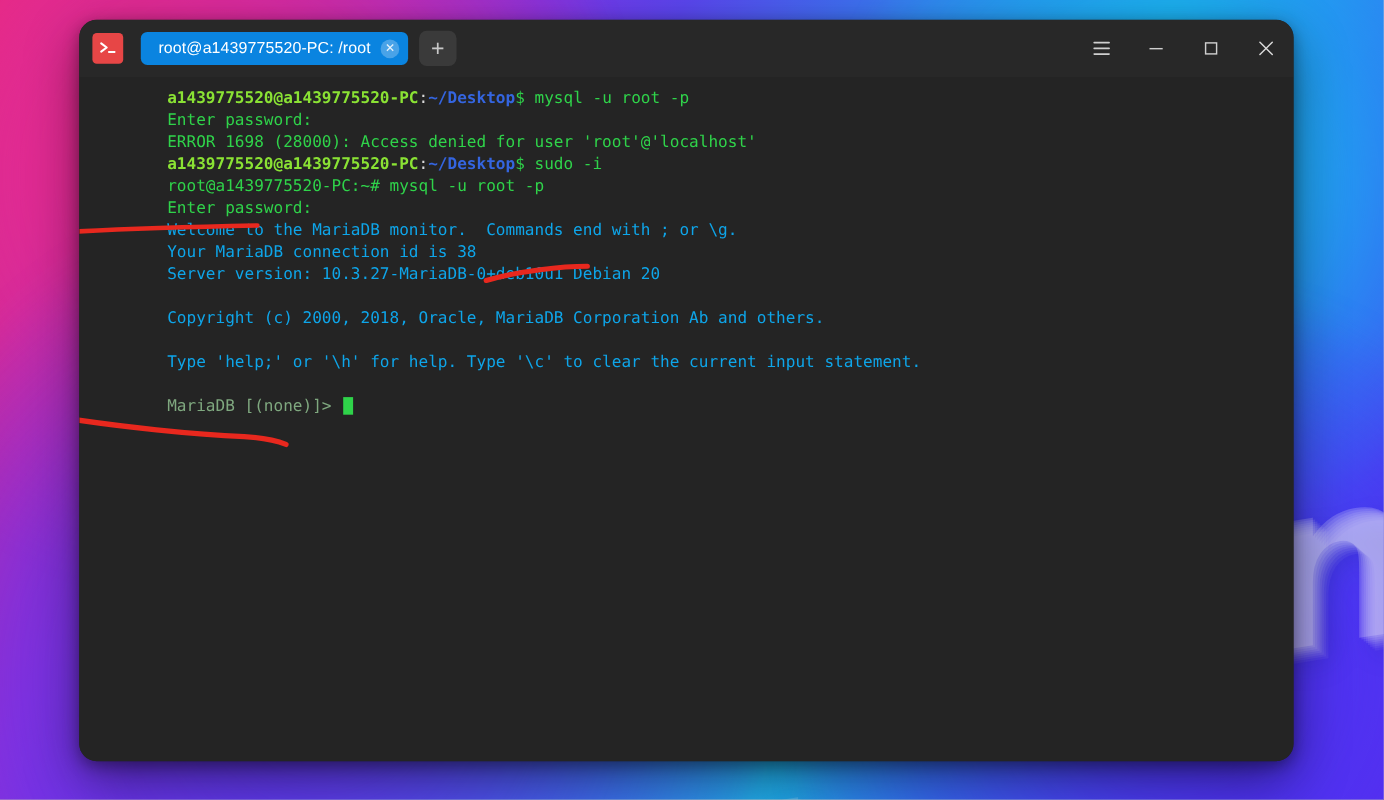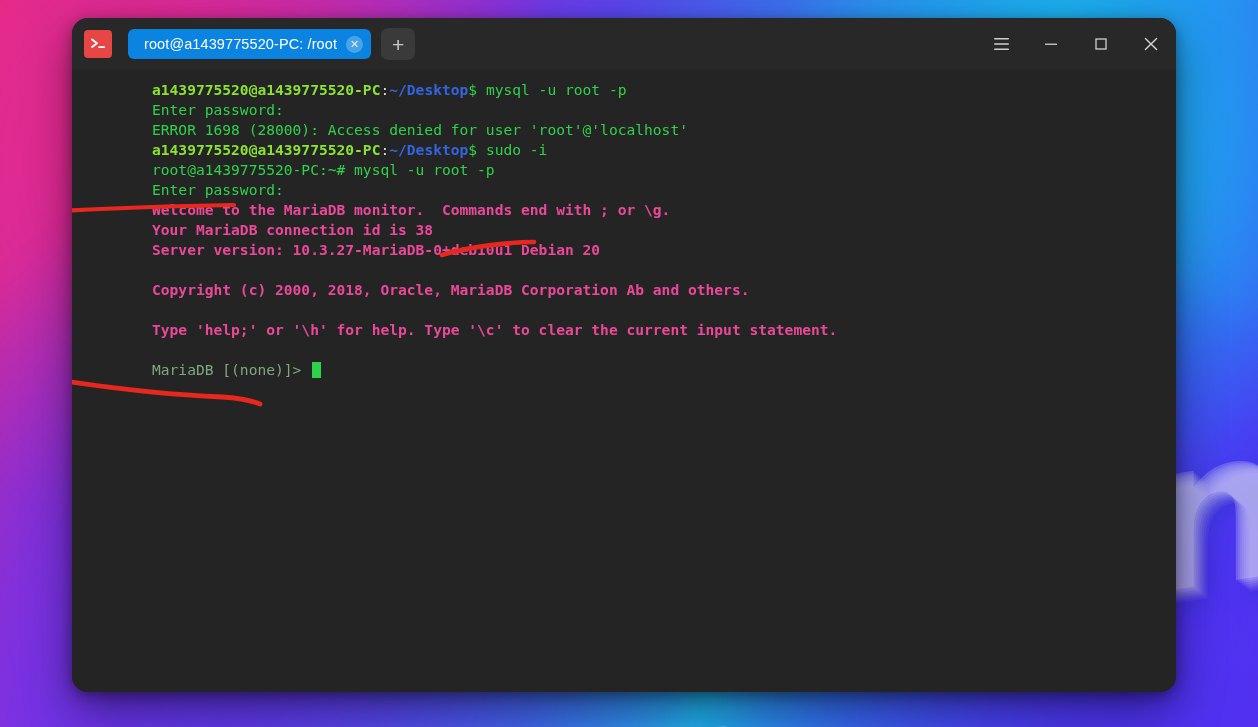--- a/index.html
+++ b/index.html
@@ -221,21 +221,21 @@
     white-space: pre;
     position: relative;
     z-index: 2;
   }
   .tline { height: 20px; }
 
   .c-green     { color: #2fd34a; }
   .c-userhost  { color: #8ae234; font-weight: bold; }
   .c-path      { color: #3465e0; font-weight: bold; }
   .c-white     { color: #d9d9d9; }
-  .c-brgreen   { color: #ec4899; font-weight: bold; }
+  .c-brgreen   { color: #0ea5e9; font-weight: normal; }
   .c-prompt    { color: #7fa87f; text-align: center; }
 
   #cursor-block {
     display: inline-block;
     width: 9px;
     height: 16px;
     background: #2fd34a;
     vertical-align: -3px;
     margin-left: 2px;
   }

